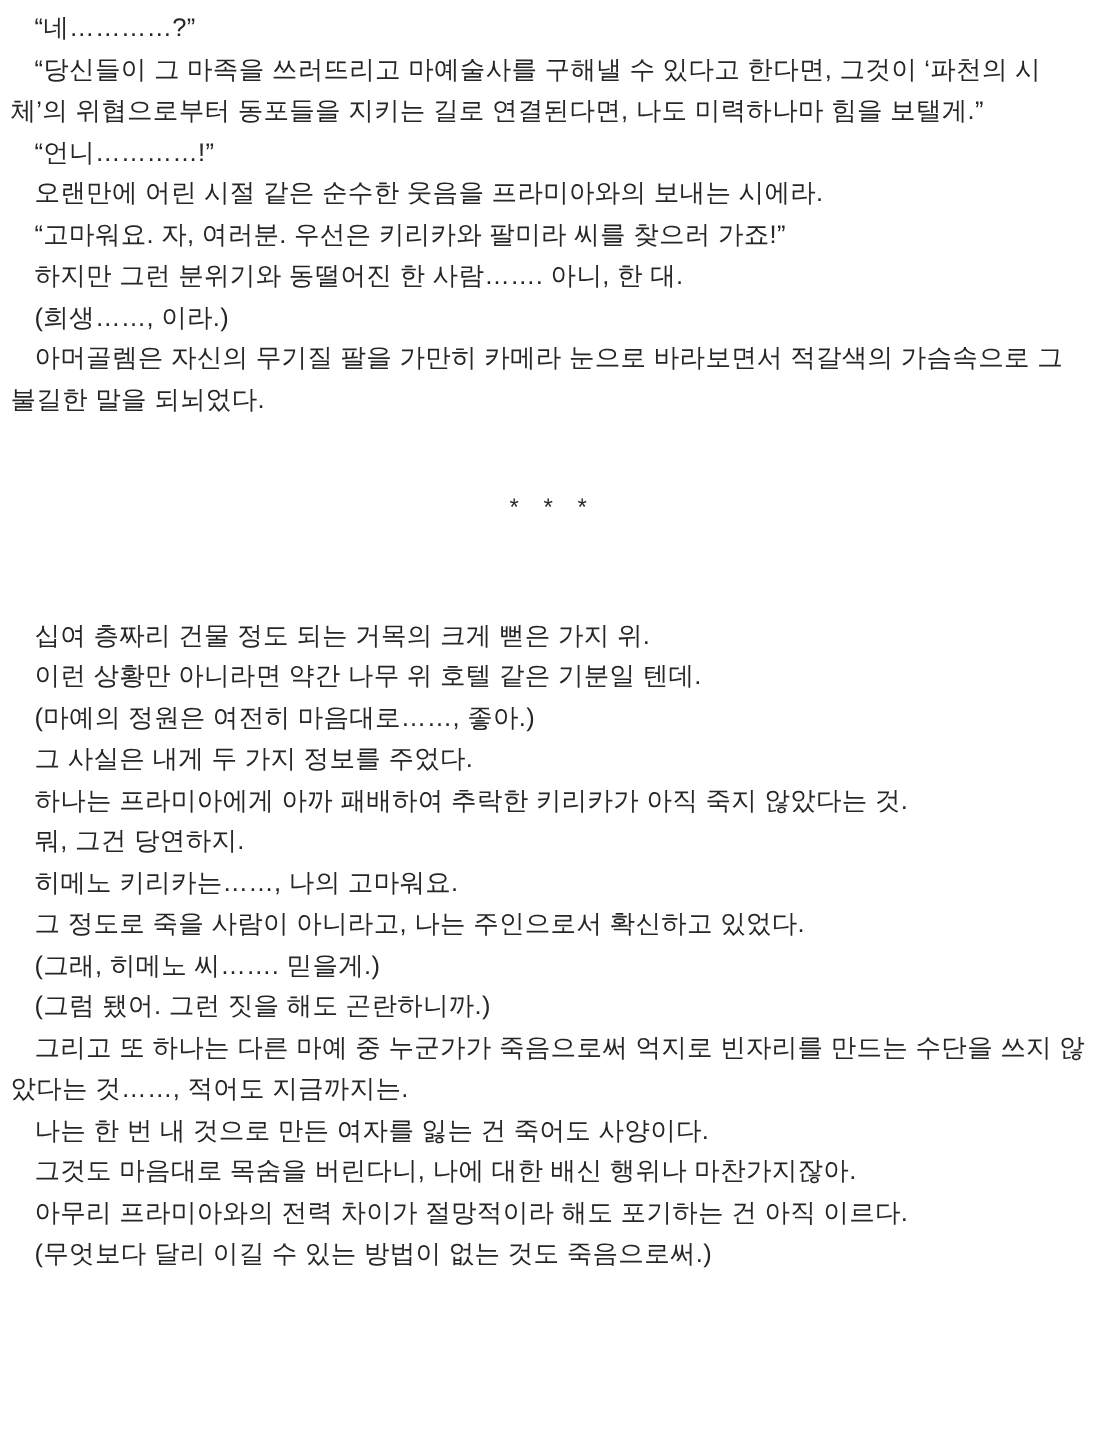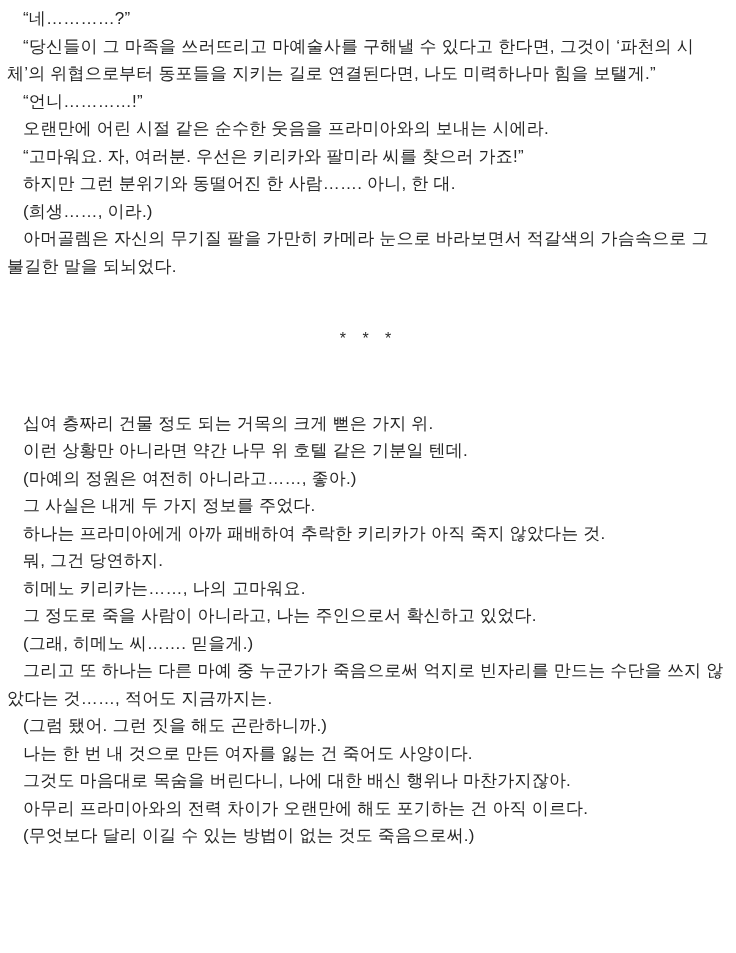--- a/index.html
+++ b/index.html
@@ -52,27 +52,27 @@
       <p class="para">하지만 그런 분위기와 동떨어진 한 사람……. 아니, 한 대.</p>
       <p class="para">(희생……, 이라.)</p>
       <p class="para">아머골렘은 자신의 무기질 팔을 가만히 카메라 눈으로 바라보면서 적갈색의 가슴속으로 그 불길한 말을 되뇌었다.</p>
     </div>
 
   <p class="para scene-divider">* * *</p>
 
   <div>
       <p class="para">십여 층짜리 건물 정도 되는 거목의 크게 뻗은 가지 위.</p>
       <p class="para">이런 상황만 아니라면 약간 나무 위 호텔 같은 기분일 텐데.</p>
-      <p class="para">(마예의 정원은 여전히 아니라고……, 좋아.)</p>
+      <p class="para">(마예의 정원은 여전히 마음대로……, 좋아.)</p>
       <p class="para">그 사실은 내게 두 가지 정보를 주었다.</p>
       <p class="para">하나는 프라미아에게 아까 패배하여 추락한 키리카가 아직 죽지 않았다는 것.</p>
       <p class="para">뭐, 그건 당연하지.</p>
       <p class="para">히메노 키리카는……, 나의 고마워요.</p>
       <p class="para">그 정도로 죽을 사람이 아니라고, 나는 주인으로서 확신하고 있었다.</p>
       <p class="para">(그래, 히메노 씨……. 믿을게.)</p>
+      <p class="para">(그럼 됐어. 그런 짓을 해도 곤란하니까.)</p>
       <p class="para">그리고 또 하나는 다른 마예 중 누군가가 죽음으로써 억지로 빈자리를 만드는 수단을 쓰지 않았다는 것……, 적어도 지금까지는.</p>
-      <p class="para">(그럼 됐어. 그런 짓을 해도 곤란하니까.)</p>
       <p class="para">나는 한 번 내 것으로 만든 여자를 잃는 건 죽어도 사양이다.</p>
       <p class="para">그것도 마음대로 목숨을 버린다니, 나에 대한 배신 행위나 마찬가지잖아.</p>
-      <p class="para">아무리 프라미아와의 전력 차이가 오랜만에 해도 포기하는 건 아직 이르다.</p>
+      <p class="para">아무리 프라미아와의 전력 차이가 절망적이라 해도 포기하는 건 아직 이르다.</p>
       <p class="para">(무엇보다 달리 이길 수 있는 방법이 없는 것도 죽음으로써.)</p>
     </div>
 </div>
 
 </body></html>

